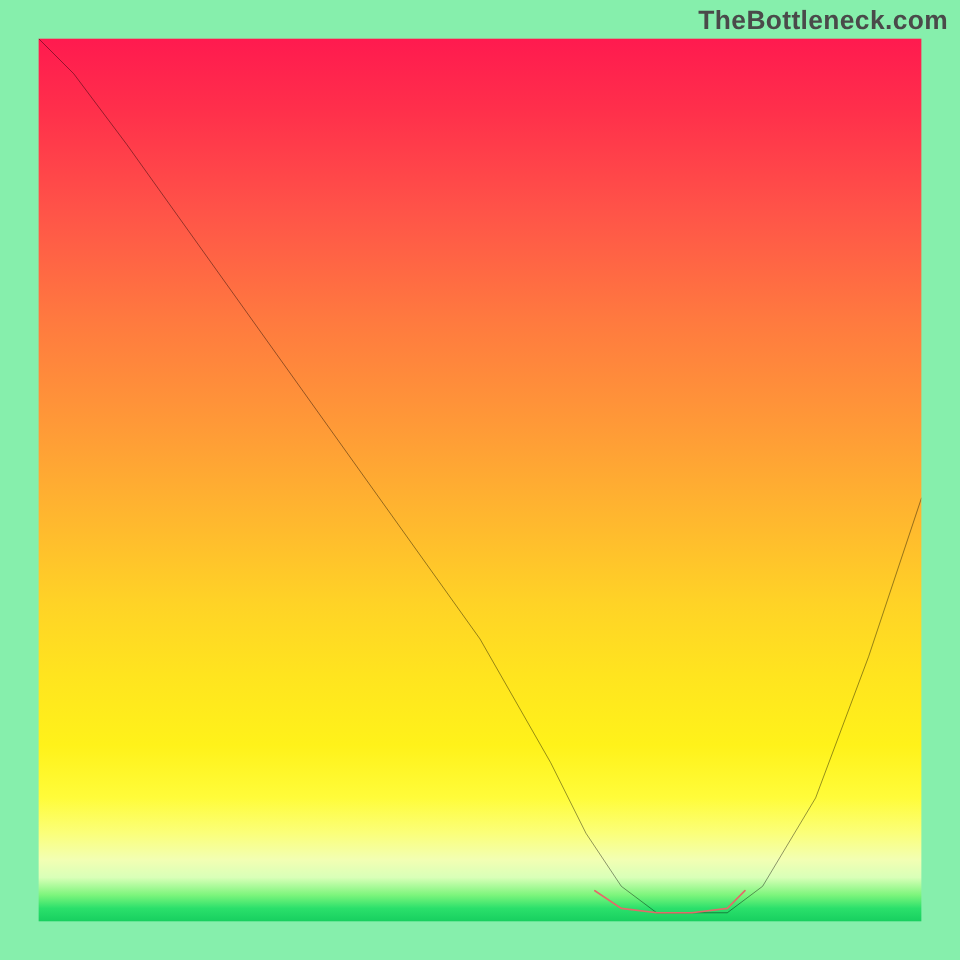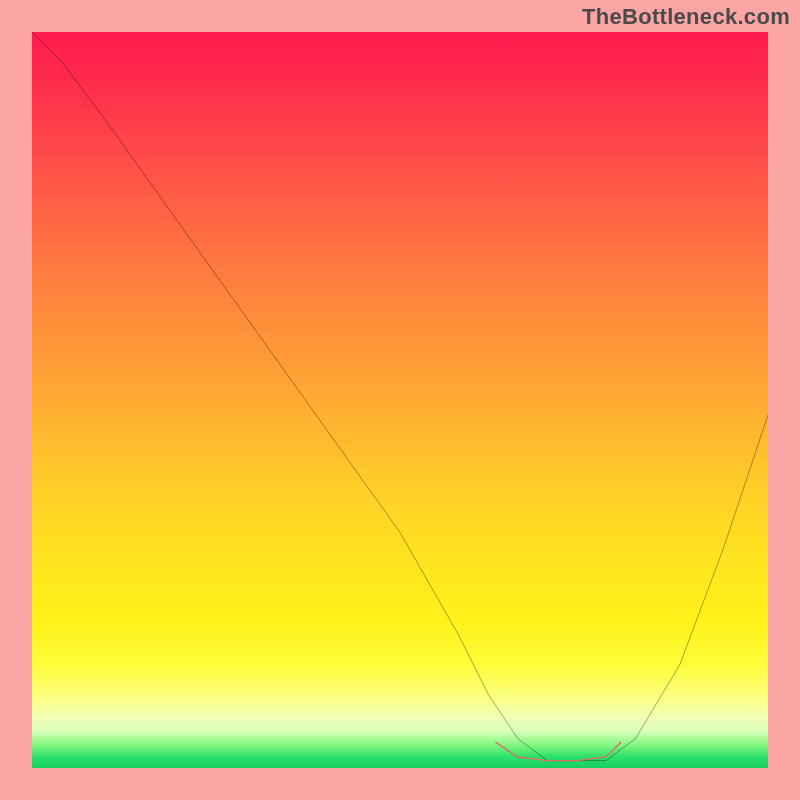--- a/index.html
+++ b/index.html
@@ -8,21 +8,21 @@
     width: 800px;
     height: 800px;
     background: #000;
     overflow: hidden;
     font-family: Arial, Helvetica, sans-serif;
   }
   .frame {
     position: relative;
     width: 800px;
     height: 800px;
-    background: #fca5a5;
+    background: #86efac;
   }
   .watermark {
     position: absolute;
     top: 4px;
     right: 10px;
     color: #4a4a4a;
     font-size: 22px;
     font-weight: 600;
     letter-spacing: 0.3px;
     z-index: 5;

